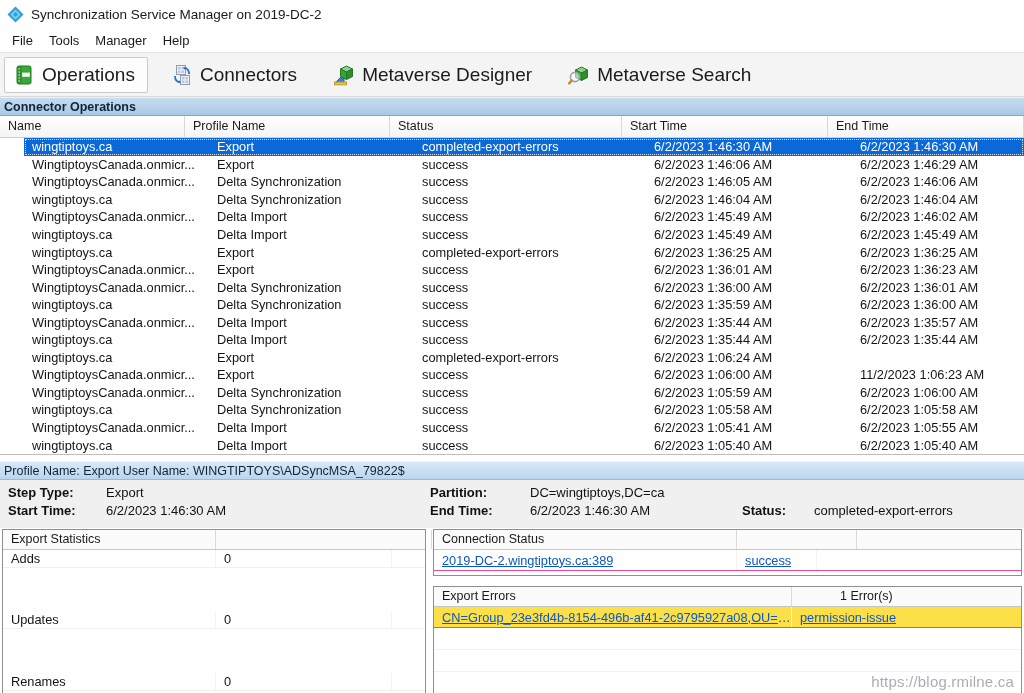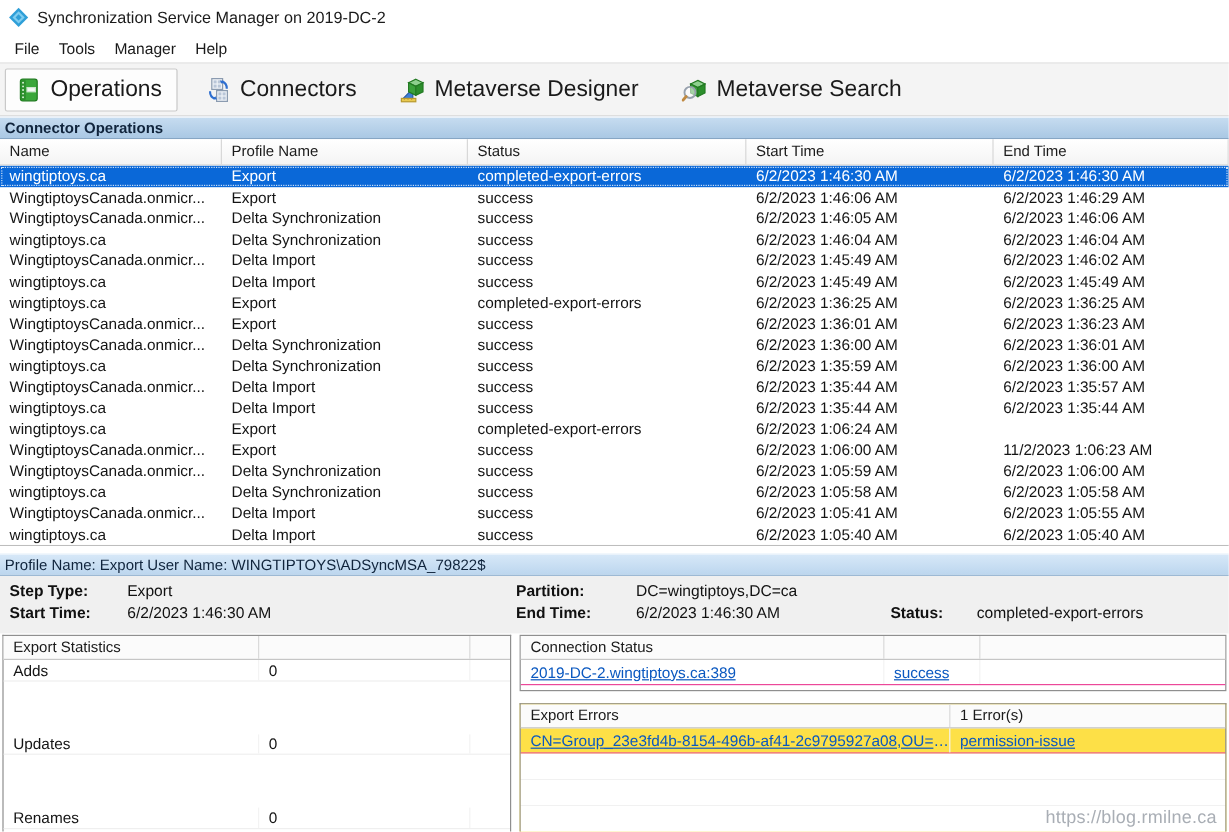--- a/index.html
+++ b/index.html
@@ -27,21 +27,21 @@
 
   
   .ops-grid { flex:0 0 auto; border-bottom:1px solid #bdbdbd; }
   .ops-head { display:flex; height:22px; background:linear-gradient(#ffffff,#f4f4f4); border-bottom:1px solid #cfcfcf; }
   .ops-head .hc { font-size:12.5px; color:#1a1a1a; padding:3px 0 0 8px; border-right:1px solid #d8d8d8; }
   .c-name   { width:185px; flex:0 0 auto; }
   .c-prof   { width:205px; flex:0 0 auto; }
   .c-status { width:232px; flex:0 0 auto; }
   .c-start  { width:206px; flex:0 0 auto; }
   .c-end    { flex:1 1 auto; }
-  .ops-body { height:316px; background:#fff; overflow:hidden; }
+  .ops-body { height:316px; background:#fff; overflow:hidden;padding-left:24px; }
   .ops-row { display:flex; height:17.55px; align-items:center; cursor:default; }
   .ops-row .cell { font-size:12.8px; padding-left:8px; white-space:nowrap; overflow:hidden; color:#141414; }
   .ops-row.selected { background:#0a68d8; }
   .ops-row.selected .cell { color:#fff; }
   .ops-row.selected { outline:1px dotted rgba(255,255,255,.8); outline-offset:-2px; }
 
   .gap { height:6px; background:#fff; flex:0 0 auto; }
 
   
   .profile-bar { height:19px; background:linear-gradient(#d7e8f8,#bcd6ee); border-top:1px solid #eef5fc; border-bottom:1px solid #9db9d4; font-size:12.5px; color:#10243c; padding:2px 0 0 4px; flex:0 0 auto; }
@@ -50,21 +50,21 @@
   .details { position:relative; height:48px; background:#f0f0f0; flex:0 0 auto; font-size:13px; }
   .details .lbl { font-weight:bold; color:#111; }
   .d-left { position:absolute; left:8px; top:5px; display:grid; grid-template-columns:98px auto; row-gap:3px; }
   .d-right { position:absolute; left:430px; top:5px; display:grid; grid-template-columns:100px 212px 72px auto; row-gap:3px; }
 
   
   .bottom { flex:1 1 auto; display:flex; padding:1px 2px 0 2px; gap:7px; background:#fff; position:relative; }
   .pane-left { width:424px; flex:0 0 auto; border:1px solid #8f8f8f; border-bottom:none; display:flex; flex-direction:column; background:#fff; }
   .pane-right { flex:1 1 auto; display:flex; flex-direction:column; }
 
-  .lv-head { display:flex; height:20px; background:#fbfbfb; border-bottom:1px solid #c6c6c6; flex:0 0 auto; }
+  .lv-head { display:flex; height:20px; background:#fbfbfb; border-bottom:1px solid #c6c6c6; flex:0 0 auto;gap:40px; }
   .lv-head .hc { font-size:12.5px; color:#1a1a1a; padding:2px 0 0 8px; border-right:1px solid #dadada; }
   .lv-row { display:flex; height:17.5px; align-items:center; border-bottom:1px solid #efefef; }
   .lv-row .cell { font-size:12.8px; padding-left:8px; color:#141414; border-right:1px solid #f3f3f3; height:100%; display:flex; align-items:center; }
   .st-c1 { width:213px; flex:0 0 auto; }
   .st-c2 { width:176px; flex:0 0 auto; }
   .st-c3 { flex:1 1 auto; border-right:none !important; }
   .filler { flex:1 1 auto; background:repeating-linear-gradient(to bottom,#fff 0 16.5px,#efefef 16.5px 17.5px); }
 
   .cs-box { border:1px solid #8f8f8f; height:47px; margin-bottom:10px; display:flex; flex-direction:column; background:#fff; }
   .cs-c1 { width:303px; flex:0 0 auto; }

